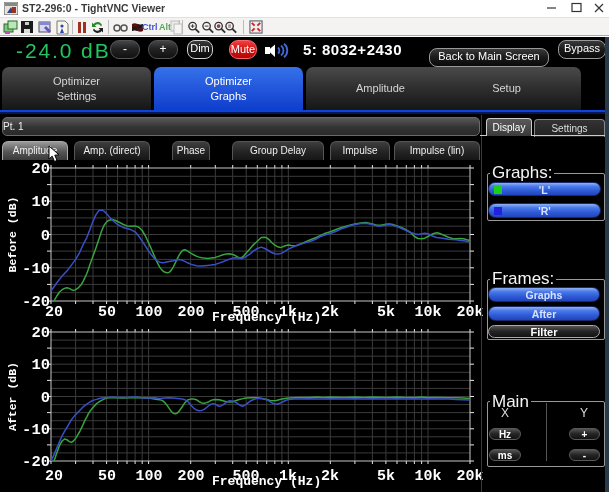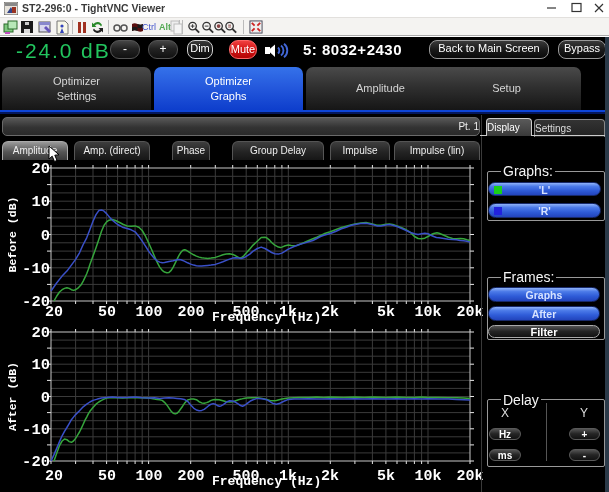--- a/index.html
+++ b/index.html
@@ -9,30 +9,30 @@
 .sep{position:absolute;top:2px;width:1px;height:14px;background:#bbb}
 #vnc{position:absolute;left:0;top:37px;width:609px;height:455px;background:#000;color:#fff}
 #vol{position:absolute;left:16px;top:2px;font-size:21px;color:#22c55e;letter-spacing:1.9px}
 .pill{position:absolute;height:19px;border-radius:9px;background:linear-gradient(#454545,#232323 45%,#111);border:1px solid #555;color:#fff;text-align:center}
 .pl2{background:linear-gradient(#3a3a3a,#1a1a1a 50%,#0a0a0a);border:1.5px solid #cfcfcf;border-radius:8px}
 #mute{position:absolute;left:229px;top:3px;width:28px;height:19px;border-radius:9px;background:linear-gradient(#f04040,#d51717 45%,#b30505);border:1px solid #f66;color:#fff;font-size:11px;line-height:17px;text-align:center}
 #chname{position:absolute;left:303px;top:4px;font-size:15px;font-weight:bold;letter-spacing:0.5px}
 .mtab{position:absolute;top:30px;height:43px;width:149px;border-radius:7px 7px 0 0;background:linear-gradient(#4a4a4a,#303030 46%,#1d1d1d 85%,#161616);color:#d5d5d5;font-size:11px;text-align:center;display:flex;align-items:center;justify-content:center;line-height:15px}
 .mtabsel{background:linear-gradient(#3572ea,#2458dc 48%,#0e3ecc);color:#fff}
 #blueline{position:absolute;left:0;top:73px;width:609px;height:4px;background:#0d45d8;border-bottom:2px solid #04175c}
-#ptbar{position:absolute;left:2px;top:80px;width:478px;height:19px;border-radius:5px;background:linear-gradient(#585858,#333 55%,#2a2a2a);border:1px solid #6a6a6a;color:#eee;font-size:10px;text-align:right;line-height:18px}
+#ptbar{position:absolute;left:2px;top:80px;width:478px;height:19px;border-radius:5px;background:linear-gradient(#585858,#333 55%,#2a2a2a);border:1px solid #6a6a6a;color:#eee;font-size:10px;text-align:left;line-height:18px}
 .stab{position:absolute;top:104px;height:19px;border-radius:6px 6px 0 0;background:linear-gradient(#3e3e3e,#242424 55%,#161616);border:1px solid #555;border-bottom:none;color:#eee;font-size:10px;text-align:center;line-height:18px}
 .stabsel{background:linear-gradient(#9a9a9a,#555 55%,#3a3a3a);border-color:#aaa}
 #rpline{position:absolute;left:481px;top:78px;width:1px;height:377px;background:#3a3a3a}
-.rtab{position:absolute;height:18px;border-radius:4px 4px 0 0;font-size:10px;text-align:left;line-height:17px}
+.rtab{position:absolute;height:18px;border-radius:4px 4px 0 0;font-size:10px;text-align:center;line-height:17px}
 #rtab1{left:486px;top:81px;width:46px;background:linear-gradient(#5a5a5a,#3a3a3a);border:1px solid #ccc;border-bottom:none;color:#fff}
 #rtab2{left:534px;top:82px;width:71px;background:linear-gradient(#333,#222);border:1px solid #888;border-bottom:none;color:#ddd}
 .runder{position:absolute;top:98px;height:1px;background:#ccc}
 fieldset{position:absolute;border:1px solid #999;border-radius:2px;background:transparent}
-fieldset legend{color:#f5f5f5;font-size:14px;margin-left:13px;padding:0 2px}
+fieldset legend{color:#f5f5f5;font-size:17px;margin-left:2px;padding:0 2px}
 .bluebtn{position:absolute;left:488px;width:113px;height:14.5px;border-radius:8px;background:linear-gradient(#8fb2f8 0%,#4b7ae8 28%,#2f5cd8 62%,#2244bc 100%);border:1px solid #182a6a;color:#d6e2ff;font-size:10.5px;font-weight:bold;text-align:center;line-height:14px}
 .sq{position:absolute;width:8px;height:8px;top:3px;left:5px}
 .darkbtn{position:absolute;border-radius:8px;background:linear-gradient(#535353,#252525 48%,#121212);border:1px solid #5a5a5a;color:#fff;font-weight:bold;text-align:center}
 #redge{position:absolute;left:605px;top:0;width:4px;height:455px;background:#2b3a49}
 #cursor{position:absolute;left:48px;top:108px}
 </style></head>
 <body>
 <div id="titlebar">
   <svg style="position:absolute;left:4px;top:2px" width="14" height="13">
       <rect x="0" y="0" width="14" height="13" fill="#e8e4dc" stroke="#555"></rect>
@@ -85,21 +85,21 @@
 <svg style="position:absolute;left:113px;top:3px" width="16" height="13" viewBox="0 0 16 13">
       <circle cx="4" cy="7" r="3" fill="none" stroke="#555" stroke-width="1.5"></circle>
       <circle cx="11" cy="7" r="3" fill="none" stroke="#555" stroke-width="1.5"></circle>
       <path d="M7 7 Q7.5 5.5 8 7" stroke="#555" fill="none"></path>
     </svg>
 <svg style="position:absolute;left:131px;top:3px" width="13" height="13" viewBox="0 0 13 13">
       <path d="M1 3 Q3.5 1.5 6.5 3 Q9.5 4.5 12 3 V10 Q9.5 11.5 6.5 10 Q3.5 8.5 1 10 Z" fill="#5a0e0e"></path>
       <path d="M6.5 3 Q9.5 4.5 12 3 V6.5 Q9.5 8 6.5 6.5 Z" fill="#1a1a1a"></path>
       <path d="M1 6.5 Q3.5 5 6.5 6.5 V10 Q3.5 8.5 1 10 Z" fill="#1a1a1a"></path>
     </svg>
-<span style="position:absolute;left:142px;top:4px;font-size:9px;font-weight:normal;color:#4455cc">Ctrl</span>
+<span style="position:absolute;left:142px;top:4px;font-size:9px;font-weight:bold;color:#4455cc">Ctrl</span>
 <span style="position:absolute;left:159px;top:4px;font-size:9px;font-weight:bold;color:#55aa55">Alt</span>
 <span class="sep" style="left:179px"></span>
 <svg style="position:absolute;left:169px;top:2px" width="15" height="15" viewBox="0 0 15 15">
       <rect x="2" y="1" width="8" height="10" fill="#eee" stroke="#bbb"></rect>
       <rect x="5" y="4" width="8" height="10" fill="#f5f5f5" stroke="#bbb"></rect>
     </svg>
 <span class="sep" style="left:182px"></span>
 <svg style="position:absolute;left:187px;top:2px" width="14" height="15" viewBox="0 0 15 15">
       <circle cx="6" cy="6" r="4" fill="none" stroke="#333" stroke-width="1.4"></circle>
       <path d="M4 6 H8 M6 4 V8" stroke="#333"></path>
@@ -416,21 +416,21 @@
   <div class="pill" style="left:110px;top:3px;width:30px;font-size:12px;line-height:16px">-</div>
   <div class="pill" style="left:148px;top:3px;width:30px;font-size:12px;line-height:16px">+</div>
   <div class="pill pl2" style="left:187px;top:3px;width:26px;font-size:11px;line-height:14px">Dim</div>
   <div id="mute">Mute</div>
   <svg style="position:absolute;left:264px;top:4px" width="26" height="18" viewBox="0 0 26 18">
     <rect x="1" y="6" width="5" height="7" fill="#fff"></rect>
       <path d="M4 9.5 L11 3.5 V16 L4 9.5 Z" fill="#fff"></path>
     <path d="M14 6.5 A4 4 0 0 1 14 12.5 M17 4.5 A6.3 6.3 0 0 1 17 14.5 M20 2.8 A8.5 8.5 0 0 1 20 16.2" stroke="#4166d6" stroke-width="1.9" fill="none"></path>
   </svg>
   <div id="chname">5: 8032+2430</div>
-  <div class="pill pl2" style="left:429px;top:3px;width:120px;font-size:11px;line-height:14px;border-width:1px;border-color:#999">Back to Main Screen</div>
+  <div class="pill pl2" style="left:429px;top:11px;width:120px;font-size:11px;line-height:14px;border-width:1px;border-color:#999">Back to Main Screen</div>
   <div class="pill pl2" style="left:558px;top:3px;width:48px;font-size:11px;line-height:14px;border-width:1px;border-color:#999">Bypass</div>
 
   <div class="mtab" style="left:2px">Optimizer<br>Settings</div>
   <div class="mtab mtabsel" style="left:154px">Optimizer<br>Graphs</div>
   <div class="mtab" style="left:306px">Amplitude</div>
   <div class="mtab" style="left:432px">Setup</div>
   <div id="blueline"></div>
   <div id="ptbar">Pt. 1</div>
 
   <div class="stab stabsel" style="left:2px;width:66px">Amplitude</div>
@@ -453,21 +453,21 @@
   <div class="bluebtn" style="top:166px">'R'<div class="sq" style="background:#2222dd"></div></div>
 
   <fieldset style="left:487px;top:232px;width:118px;height:71px">
       <legend>Frames:</legend>
     </fieldset>
   <div class="bluebtn" style="top:250px;width:112px">Graphs</div>
   <div class="bluebtn" style="top:269px;width:112px">After</div>
   <div class="darkbtn" style="left:488px;top:288px;width:112px;height:13px;font-size:11px;line-height:12px;border-color:#aaa">Filter</div>
 
   <fieldset style="left:487px;top:354.5px;width:118px;height:75px">
-      <legend>Delay</legend>
+      <legend>Main</legend>
     </fieldset>
   <div style="position:absolute;left:498px;top:369px;font-size:12px;color:#ddd;width:14px;text-align:center">X</div>
   <div style="position:absolute;left:577px;top:369px;font-size:12px;color:#ddd;width:14px;text-align:center">Y</div>
   <div style="position:absolute;left:546px;top:366px;width:1px;height:58px;background:#555"></div>
   <div class="darkbtn" style="left:489px;top:391px;width:32px;height:12px;font-size:10px;line-height:11px">Hz</div>
   <div class="darkbtn" style="left:489px;top:411.5px;width:32px;height:12px;font-size:10px;line-height:11px">ms</div>
   <div class="darkbtn" style="left:569px;top:391px;width:31px;height:12px;font-size:10px;line-height:11px">+</div>
   <div class="darkbtn" style="left:569px;top:411.5px;width:31px;height:12px;font-size:10px;line-height:11px">-</div>
 
   <div id="redge"></div>

